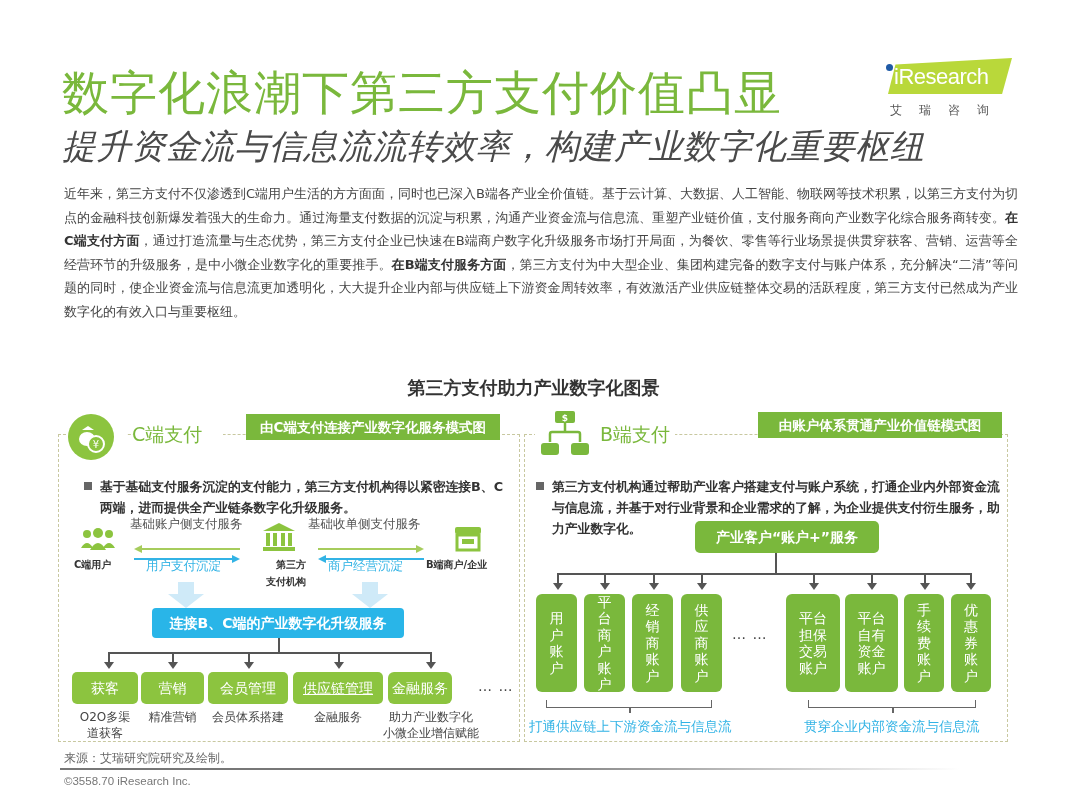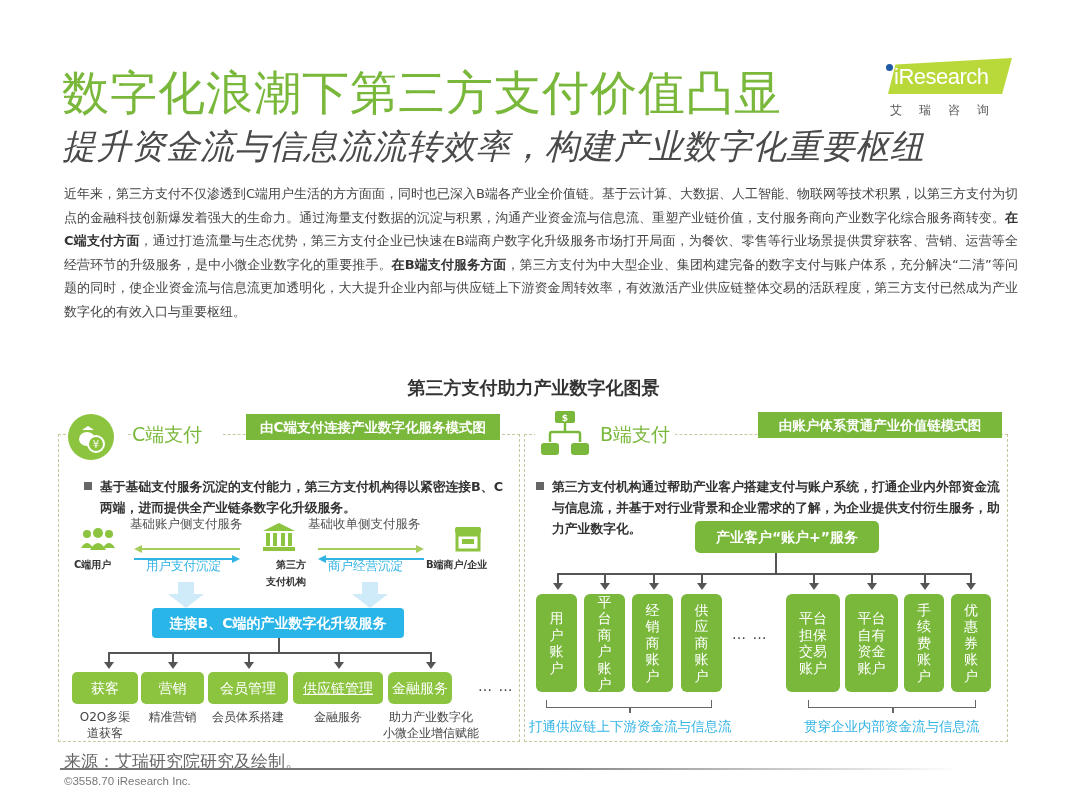--- a/index.html
+++ b/index.html
@@ -48,21 +48,21 @@
   .vline { position: absolute; background: #555; width: 1.5px; }
   .tri { position: absolute; width: 0; height: 0; border-left: 5px solid transparent; border-right: 5px solid transparent; border-top: 7px solid #555; }
 
   .green-header { position: absolute; left: 695px; top: 521px; width: 184px; height: 32px; background: #7ab83c; color: #fff; font-size: 14px; font-weight: bold; border-radius: 5px; text-align: center; line-height: 32px; }
   .acct { position: absolute; top: 594px; height: 98px; background: #7ab83c; border-radius: 6px; color: #fff; font-size: 14px; line-height: 16.5px; display: flex; align-items: center; justify-content: center; text-align: center; }
   .acct span { display: block; }
   .brace { position: absolute; height: 8px; border: 1.5px solid #666; border-top: none; }
   .brace-tick { position: absolute; width: 1.5px; height: 5px; background: #666; }
   .flow-caption { position: absolute; top: 718px; font-size: 13.5px; color: #32b3e5; white-space: nowrap; }
 
-  .source { position: absolute; left: 64px; top: 750px; font-size: 17px; color: #666; }
+  .source { position: absolute; left: 64px; top: 750px; font-size: 12px; color: #666; }
   .footer-line { position: absolute; left: 60px; top: 768px; width: 900px; height: 1.5px; background: linear-gradient(to right, #777 0%, #777 50%, rgba(120,120,120,0) 100%); }
   .copyright { position: absolute; left: 64px; top: 775px; font-size: 11.5px; color: #777; font-family: "Liberation Sans", sans-serif; }
 </style>
 </head>
 <body>
 
 <div class="title">数字化浪潮下第三方支付价值凸显</div>
 <div class="subtitle">提升资金流与信息流流转效率，构建产业数字化重要枢纽</div>
 
 <div class="logo">

